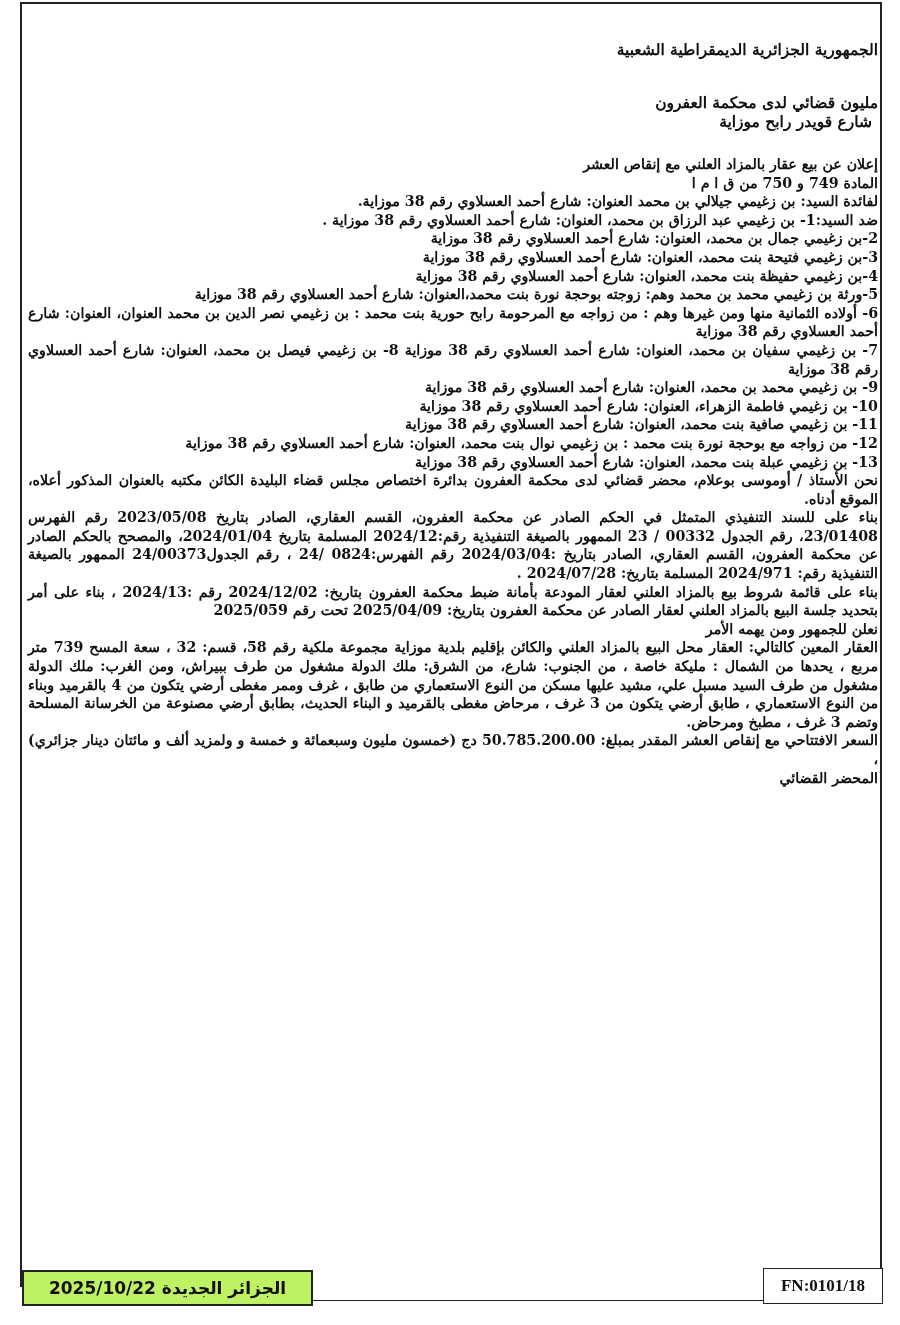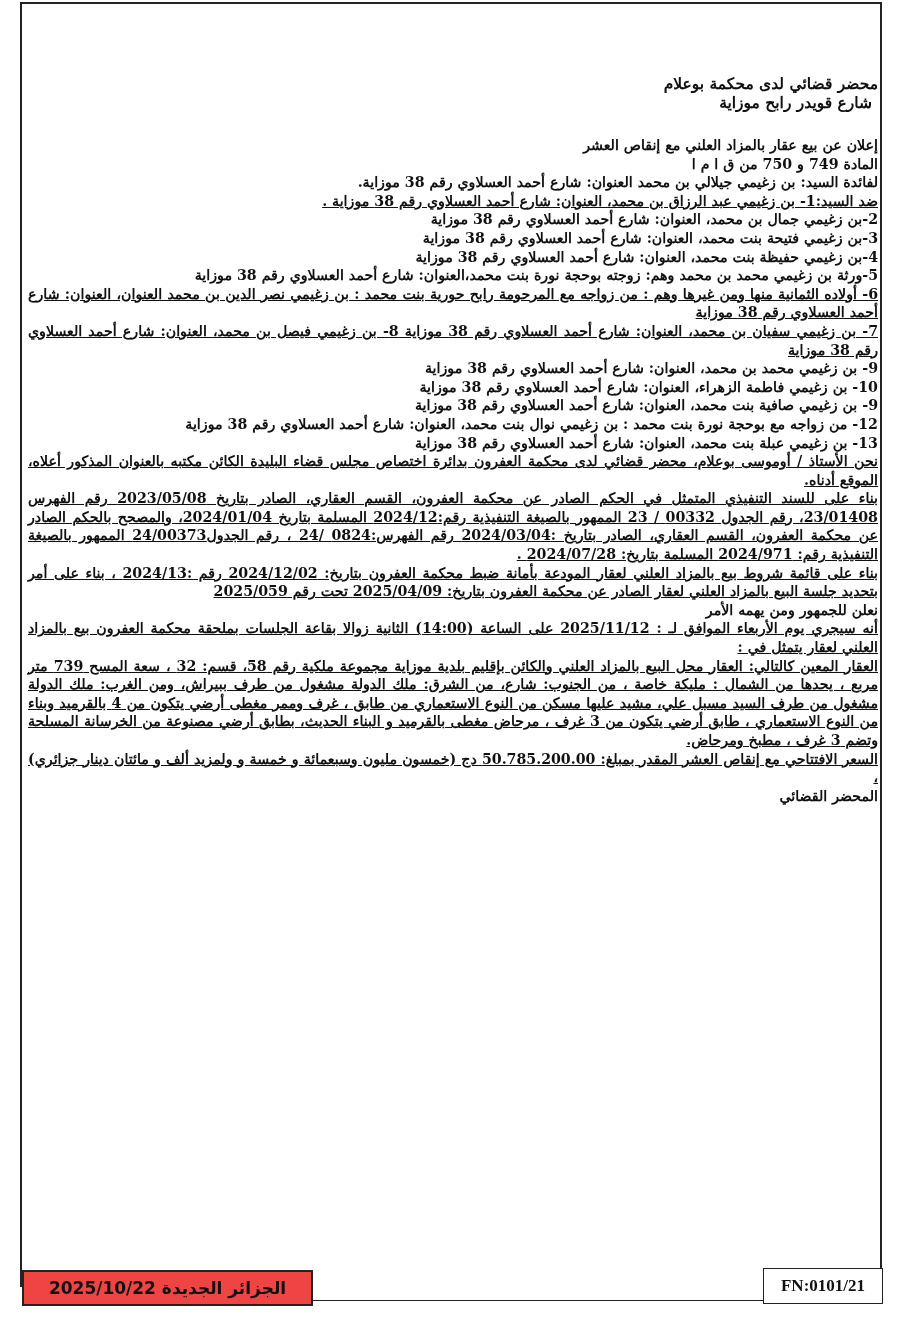--- a/index.html
+++ b/index.html
@@ -5,62 +5,62 @@
   html, body { margin:0; padding:0; background:#ffffff; }
   body { width:900px; height:1325px; position:relative; overflow:hidden; font-family:"DejaVu Serif", serif; color:#111; }
   .frame { position:absolute; left:20px; top:2px; width:862px; height:1285px; border-left:2px solid #222; border-top:2px solid #222; border-right:2px solid #222; box-sizing:border-box; }
   .bottom-line { position:absolute; left:312px; top:1300px; width:454px; height:0; border-top:1.5px solid #222; }
   .content { position:absolute; left:28px; right:22px; top:40px; direction:rtl; text-align:right; font-size:14.2px; line-height:18.6px; font-weight:bold; }
   .content p { margin:0; }
   .gap-lg { height:34px; }
   .gap-md { height:24px; }
   .header-block { font-size:15.5px; line-height:19px; }
   .sig { margin-top:16px;text-align:right; }
-  .justify { text-align:justify; text-align-last:right;text-decoration:underline; }
-  .box-date { position:absolute; left:22px; top:1270px; width:291px; height:36px; border:2px solid #222; box-sizing:border-box; background:#ef4444; display:flex; align-items:center; justify-content:center; direction:rtl; font-family:"DejaVu Sans", sans-serif; font-weight:bold; font-size:17px; }
+  .justify { text-align:justify; text-align-last:right; }
+  .box-date { position:absolute; left:22px; top:1270px; width:291px; height:36px; border:2px solid #222; box-sizing:border-box; background:#bef264; display:flex; align-items:center; justify-content:center; direction:rtl; font-family:"DejaVu Sans", sans-serif; font-weight:bold; font-size:17px; }
   .box-fn { position:absolute; left:763px; top:1268px; width:120px; height:36px; border:1.5px solid #222; box-sizing:border-box; background:#fff; display:flex; align-items:center; justify-content:center; font-family:"Liberation Serif", serif; font-weight:bold; font-size:17px; }
 </style>
 </head>
 <body>
 
 <div class="frame"></div>
 <div class="bottom-line"></div>
 
 <div class="content">
+  <p class="header-block">الجمهورية الجزائرية الديمقراطية الشعبية</p>
   <div class="gap-lg"></div>
   <div class="header-block">
-    <p>محضر قضائي لدى محكمة بوعلام</p>
+    <p>مليون قضائي لدى محكمة العفرون</p>
     <p style="padding-right:6px;">شارع قويدر رابح موزاية</p>
   </div>
   <div class="gap-md"></div>
   <p>إعلان عن بيع عقار بالمزاد العلني مع إنقاص العشر</p>
   <p>المادة 749 و 750 من ق ا م ا</p>
   <p>لفائدة السيد: بن زغيمي جيلالي بن محمد العنوان: شارع أحمد العسلاوي رقم 38 موزاية.</p>
   <div>
     <p class="justify">ضد السيد:1- بن زغيمي عبد الرزاق بن محمد، العنوان: شارع أحمد العسلاوي رقم 38 موزاية .</p>
     <p>2-بن زغيمي جمال بن محمد، العنوان: شارع أحمد العسلاوي رقم 38 موزاية</p>
     <p>3-بن زغيمي فتيحة بنت محمد، العنوان: شارع أحمد العسلاوي رقم 38 موزاية</p>
     <p>4-بن زغيمي حفيظة بنت محمد، العنوان: شارع أحمد العسلاوي رقم 38 موزاية</p>
     <p>5-ورثة بن زغيمي محمد بن محمد وهم: زوجته بوحجة نورة بنت محمد،العنوان: شارع أحمد العسلاوي رقم 38 موزاية</p>
     <p class="justify">6- أولاده الثمانية منها ومن غيرها وهم : من زواجه مع المرحومة رابح حورية بنت محمد : بن زغيمي نصر الدين بن محمد العنوان، العنوان: شارع أحمد العسلاوي رقم 38 موزاية</p>
     <p class="justify">7- بن زغيمي سفيان بن محمد، العنوان: شارع أحمد العسلاوي رقم 38 موزاية 8- بن زغيمي فيصل بن محمد، العنوان: شارع أحمد العسلاوي رقم 38 موزاية</p>
     <p>9- بن زغيمي محمد بن محمد، العنوان: شارع أحمد العسلاوي رقم 38 موزاية</p>
     <p>10- بن زغيمي فاطمة الزهراء، العنوان: شارع أحمد العسلاوي رقم 38 موزاية</p>
-    <p>9- بن زغيمي صافية بنت محمد، العنوان: شارع أحمد العسلاوي رقم 38 موزاية</p>
+    <p>11- بن زغيمي صافية بنت محمد، العنوان: شارع أحمد العسلاوي رقم 38 موزاية</p>
     <p>12- من زواجه مع بوحجة نورة بنت محمد : بن زغيمي نوال بنت محمد، العنوان: شارع أحمد العسلاوي رقم 38 موزاية</p>
     <p>13- بن زغيمي عبلة بنت محمد، العنوان: شارع أحمد العسلاوي رقم 38 موزاية</p>
   </div>
   <p class="justify">نحن الأستاذ / أوموسى بوعلام، محضر قضائي لدى محكمة العفرون بدائرة اختصاص مجلس قضاء البليدة الكائن مكتبه بالعنوان المذكور أعلاه، الموقع أدناه.</p>
   <p class="justify">بناء على للسند التنفيذي المتمثل في الحكم الصادر عن محكمة العفرون، القسم العقاري، الصادر بتاريخ 2023/05/08 رقم الفهرس 23/01408، رقم الجدول 00332 / 23 الممهور بالصيغة التنفيذية رقم:2024/12 المسلمة بتاريخ 2024/01/04، والمصحح بالحكم الصادر عن محكمة العفرون، القسم العقاري، الصادر بتاريخ :2024/03/04 رقم الفهرس:0824 /24 ، رقم الجدول24/00373 الممهور بالصيغة التنفيذية رقم: 2024/971 المسلمة بتاريخ: 2024/07/28 .</p>
   <p class="justify">بناء على قائمة شروط بيع بالمزاد العلني لعقار المودعة بأمانة ضبط محكمة العفرون بتاريخ: 2024/12/02 رقم :2024/13 ، بناء على أمر بتحديد جلسة البيع بالمزاد العلني لعقار الصادر عن محكمة العفرون بتاريخ: 2025/04/09 تحت رقم 2025/059</p>
   <p>نعلن للجمهور ومن يهمه الأمر</p>
-  <p class="justify">أنه سيجري يوم الأربعاء الموافق لـ : 2025/11/12 على الساعة (14:00) الثانية زوالا بقاعة الجلسات بملحقة محكمة العفرون بيع بالمزاد العلني لعقار يتمثل في :</p>
   <p class="justify">العقار المعين كالتالي: العقار محل البيع بالمزاد العلني والكائن بإقليم بلدية موزاية مجموعة ملكية رقم 58، قسم: 32 ، سعة المسح 739 متر مربع ، يحدها من الشمال : مليكة خاصة ، من الجنوب: شارع، من الشرق: ملك الدولة مشغول من طرف ببيراش، ومن الغرب: ملك الدولة مشغول من طرف السيد مسبل علي، مشيد عليها مسكن من النوع الاستعماري من طابق ، غرف وممر مغطى أرضي يتكون من 4 بالقرميد وبناء من النوع الاستعماري ، طابق أرضي يتكون من 3 غرف ، مرحاض مغطى بالقرميد و البناء الحديث، بطابق أرضي مصنوعة من الخرسانة المسلحة وتضم 3 غرف ، مطبخ ومرحاض.</p>
   <p class="justify">السعر الافتتاحي مع إنقاص العشر المقدر بمبلغ: 50.785.200.00 دج (خمسون مليون وسبعمائة و خمسة و ولمزيد ألف و مائتان دينار جزائري) ،</p>
   <p class="sig">المحضر القضائي</p>
 </div>
 
 <div class="box-date">
   <span>الجزائر الجديدة 2025/10/22</span>
 </div>
 <div class="box-fn">
-  <span>FN:0101/21</span>
+  <span>FN:0101/18</span>
 </div>
 
 </body></html>

